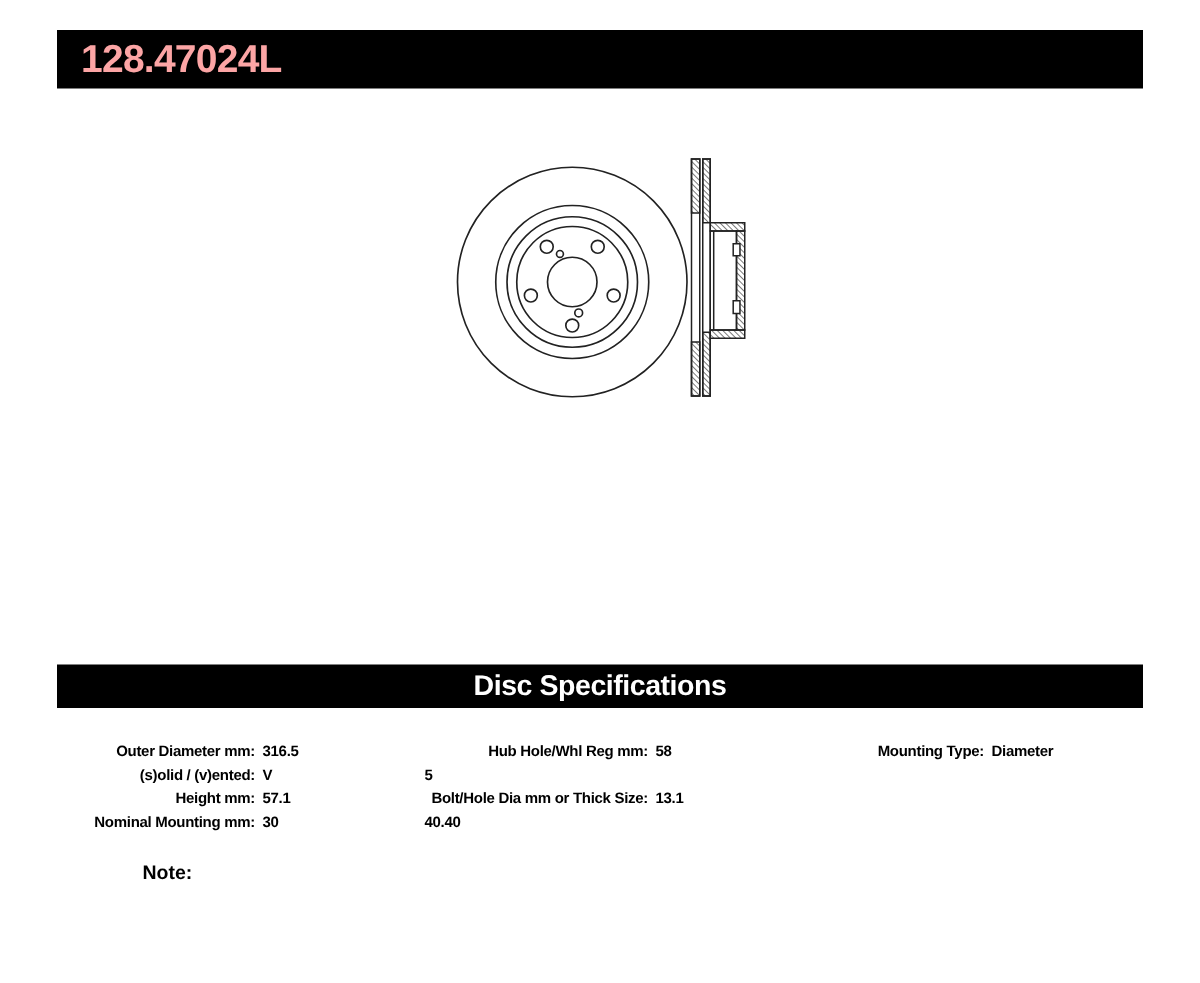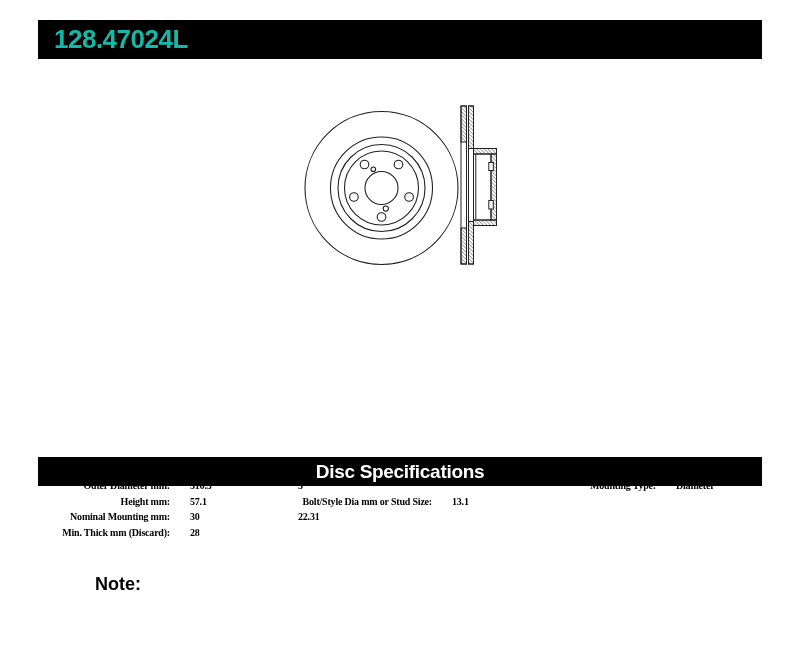--- a/index.html
+++ b/index.html
@@ -17,78 +17,77 @@
     left: 0; top: 0;
     width: 800px; height: 655px;
     background: #ffffff;
   }
   
   .header-bar {
     position: absolute;
     left: 38px; top: 20px;
     width: 724px; height: 39px;
     background: #000000;
-    color: #14b8a6;
+    color: #fca5a5;
     display: flex;
     align-items: center;
     justify-content: space-between;
     box-sizing: border-box;
     padding: 0 16px;
     font-size: 26px;
     font-weight: bold;
     letter-spacing: -0.5px;
   }
   
   .drawing {
     position: absolute;
     left: 290px; top: 95px;
     width: 215px; height: 185px;
   }
   
   .spec-bar {
     position: absolute;
-    left: 38px; top: 457px;
+    left: 38px; top: 443px;
     width: 724px; height: 29px;
     background: #000000;
     color: #ffffff;
     display: flex;
     align-items: center;
     justify-content: center;
     font-size: 19px;
     font-weight: bold;
     letter-spacing: -0.3px;
   }
   
   .spec-col {
     position: absolute;
-    top: 478px;
+    top: 494px;
     font-size: 10px;
     font-weight: bold;
     letter-spacing: -0.2px;
     color: #000000;
-    font-family: Liberation Serif, serif;
   }
   .spec-col .row {
     display: flex;
     line-height: 15.6px;
     white-space: nowrap;
   }
   .spec-col .lbl { text-align: right; flex: 0 0 auto; }
-  .spec-col .val { margin-left: 20px; }
+  .spec-col .val { margin-left: 5px; }
   .col-left   { left: 38px;  width: 230px; }
   .col-left .lbl   { width: 132px; }
   .col-middle { left: 278px; width: 250px; }
   .col-middle .lbl { width: 154px; }
   .col-right  { left: 545px; width: 217px; }
   .col-right .lbl  { width: 111px; }
   
   .note {
     position: absolute;
     left: 95px; top: 574px;
-    font-size: 18px;
+    font-size: 13px;
     font-weight: bold;
     color: #000000;
   }
 </style>
 </head>
 <body>
 
 <div class="page">
 
   <div class="header-bar">
@@ -147,43 +146,47 @@
   <div class="spec-bar">
     <span>Disc Specifications</span>
   </div>
 
   <div class="spec-col col-left">
     <div class="row">
       <span class="lbl">Outer Diameter mm:</span>
       <span class="val">316.5</span>
     </div>
     <div class="row">
+      <span class="lbl">(s)olid / (v)ented:</span>
+      <span class="val">V</span>
+    </div>
+    <div class="row">
       <span class="lbl">Height mm:</span>
       <span class="val">57.1</span>
     </div>
     <div class="row">
       <span class="lbl">Nominal Mounting mm:</span>
       <span class="val">30</span>
     </div>
-    <div class="row">
-      <span class="lbl">Min. Thick mm (Discard):</span>
-      <span class="val">28</span>
-    </div>
   </div>
 
   <div class="spec-col col-middle">
     <div class="row">
+      <span class="lbl">Hub Hole/Whl Reg mm:</span>
+      <span class="val">58</span>
+    </div>
+    <div class="row">
       <span class="val">5</span>
     </div>
     <div class="row">
-      <span class="lbl">Bolt/Style Dia mm or Stud Size:</span>
+      <span class="lbl">Bolt/Hole Dia mm or Thick Size:</span>
       <span class="val">13.1</span>
     </div>
     <div class="row">
-      <span class="val">22.31</span>
+      <span class="val">40.40</span>
     </div>
   </div>
 
   <div class="spec-col col-right">
     <div class="row">
       <span class="lbl">Mounting Type:</span>
       <span class="val">Diameter</span>
     </div>
   </div>
 

